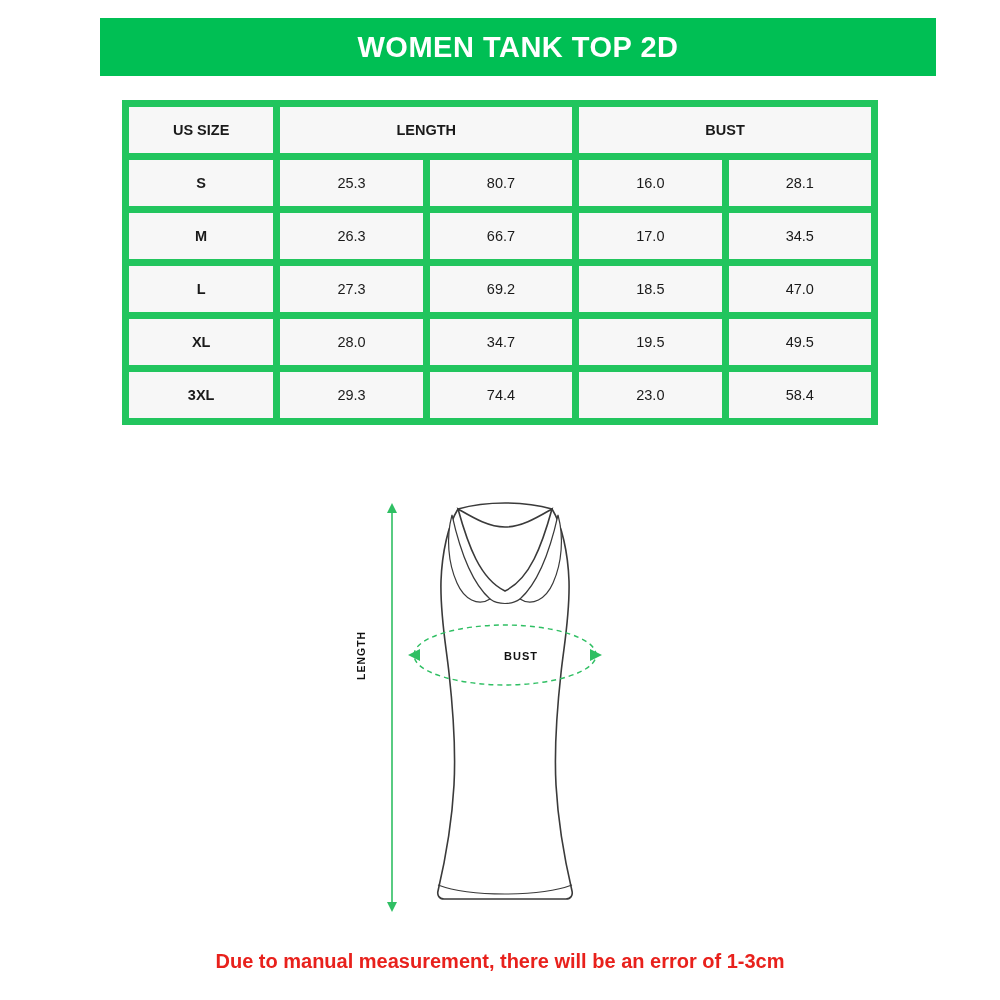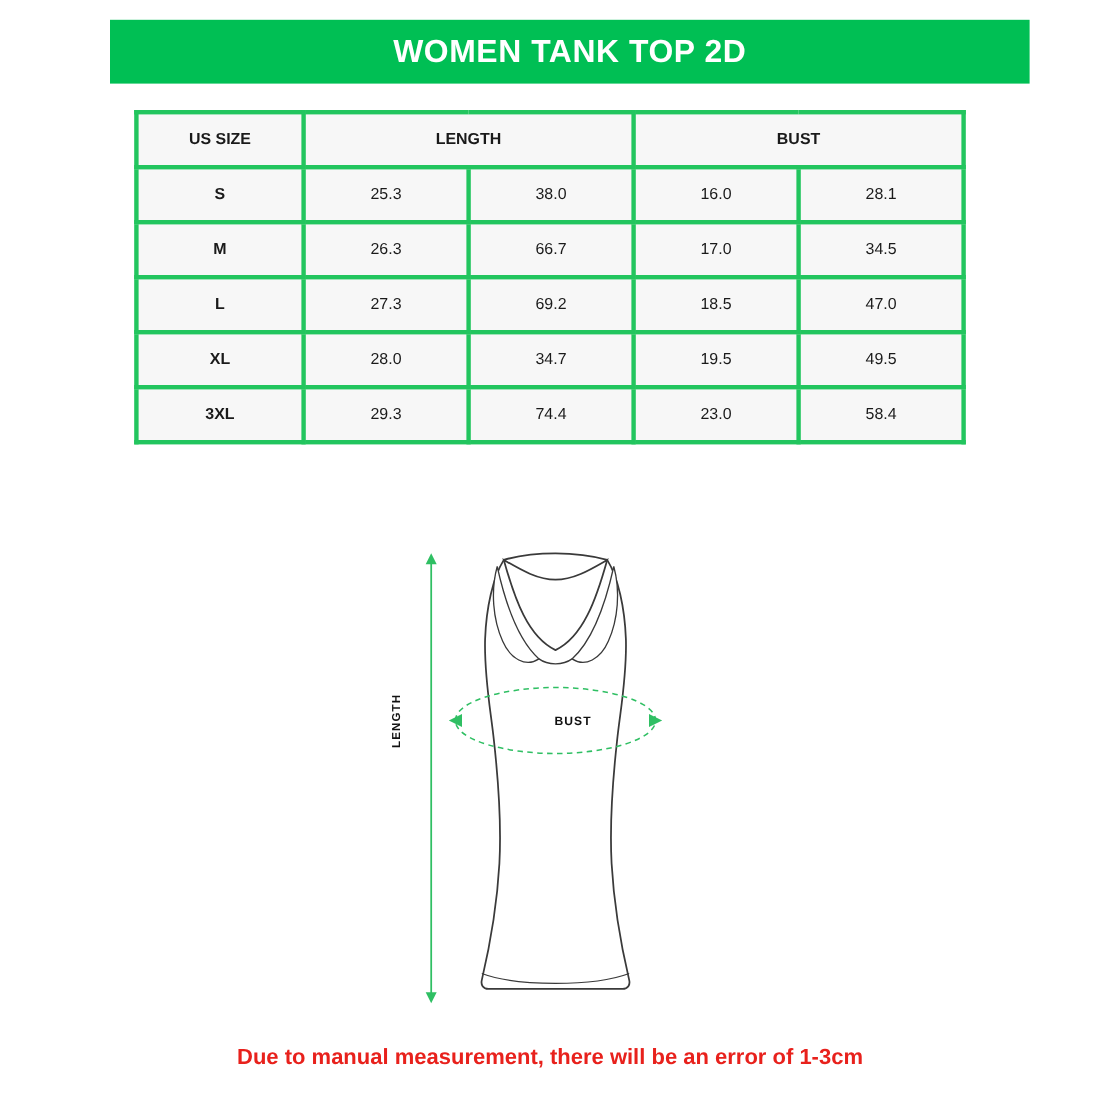--- a/index.html
+++ b/index.html
@@ -43,21 +43,21 @@
     top: 100px;
     width: 756px;
   }
   table.size-table {
     width: 100%;
     border-collapse: collapse;
     table-layout: fixed;
     background: #f7f7f7;
   }
   table.size-table td, table.size-table th {
-    border: 4px solid #22c55e;
+    border: 7px solid #22c55e;
     text-align: center;
     font-size: 14.5px;
     color: #1a1a1a;
     height: 46px;
     padding: 0;
     font-weight: normal;
   }
   table.size-table th {
     font-weight: bold;
     font-size: 14.5px;
@@ -133,21 +133,21 @@
     <tbody>
       <tr>
         <th>US SIZE</th>
         <th colspan="2">LENGTH</th>
         <th colspan="2">BUST</th>
       </tr>
 
       <tr>
         <td class="sizecol">S</td>
         <td>25.3</td>
-        <td>38.0</td>
+        <td>80.7</td>
         <td>16.0</td>
         <td>28.1</td>
       </tr>
       <tr>
         <td class="sizecol">M</td>
         <td>26.3</td>
         <td>66.7</td>
         <td>17.0</td>
         <td>34.5</td>
       </tr>

